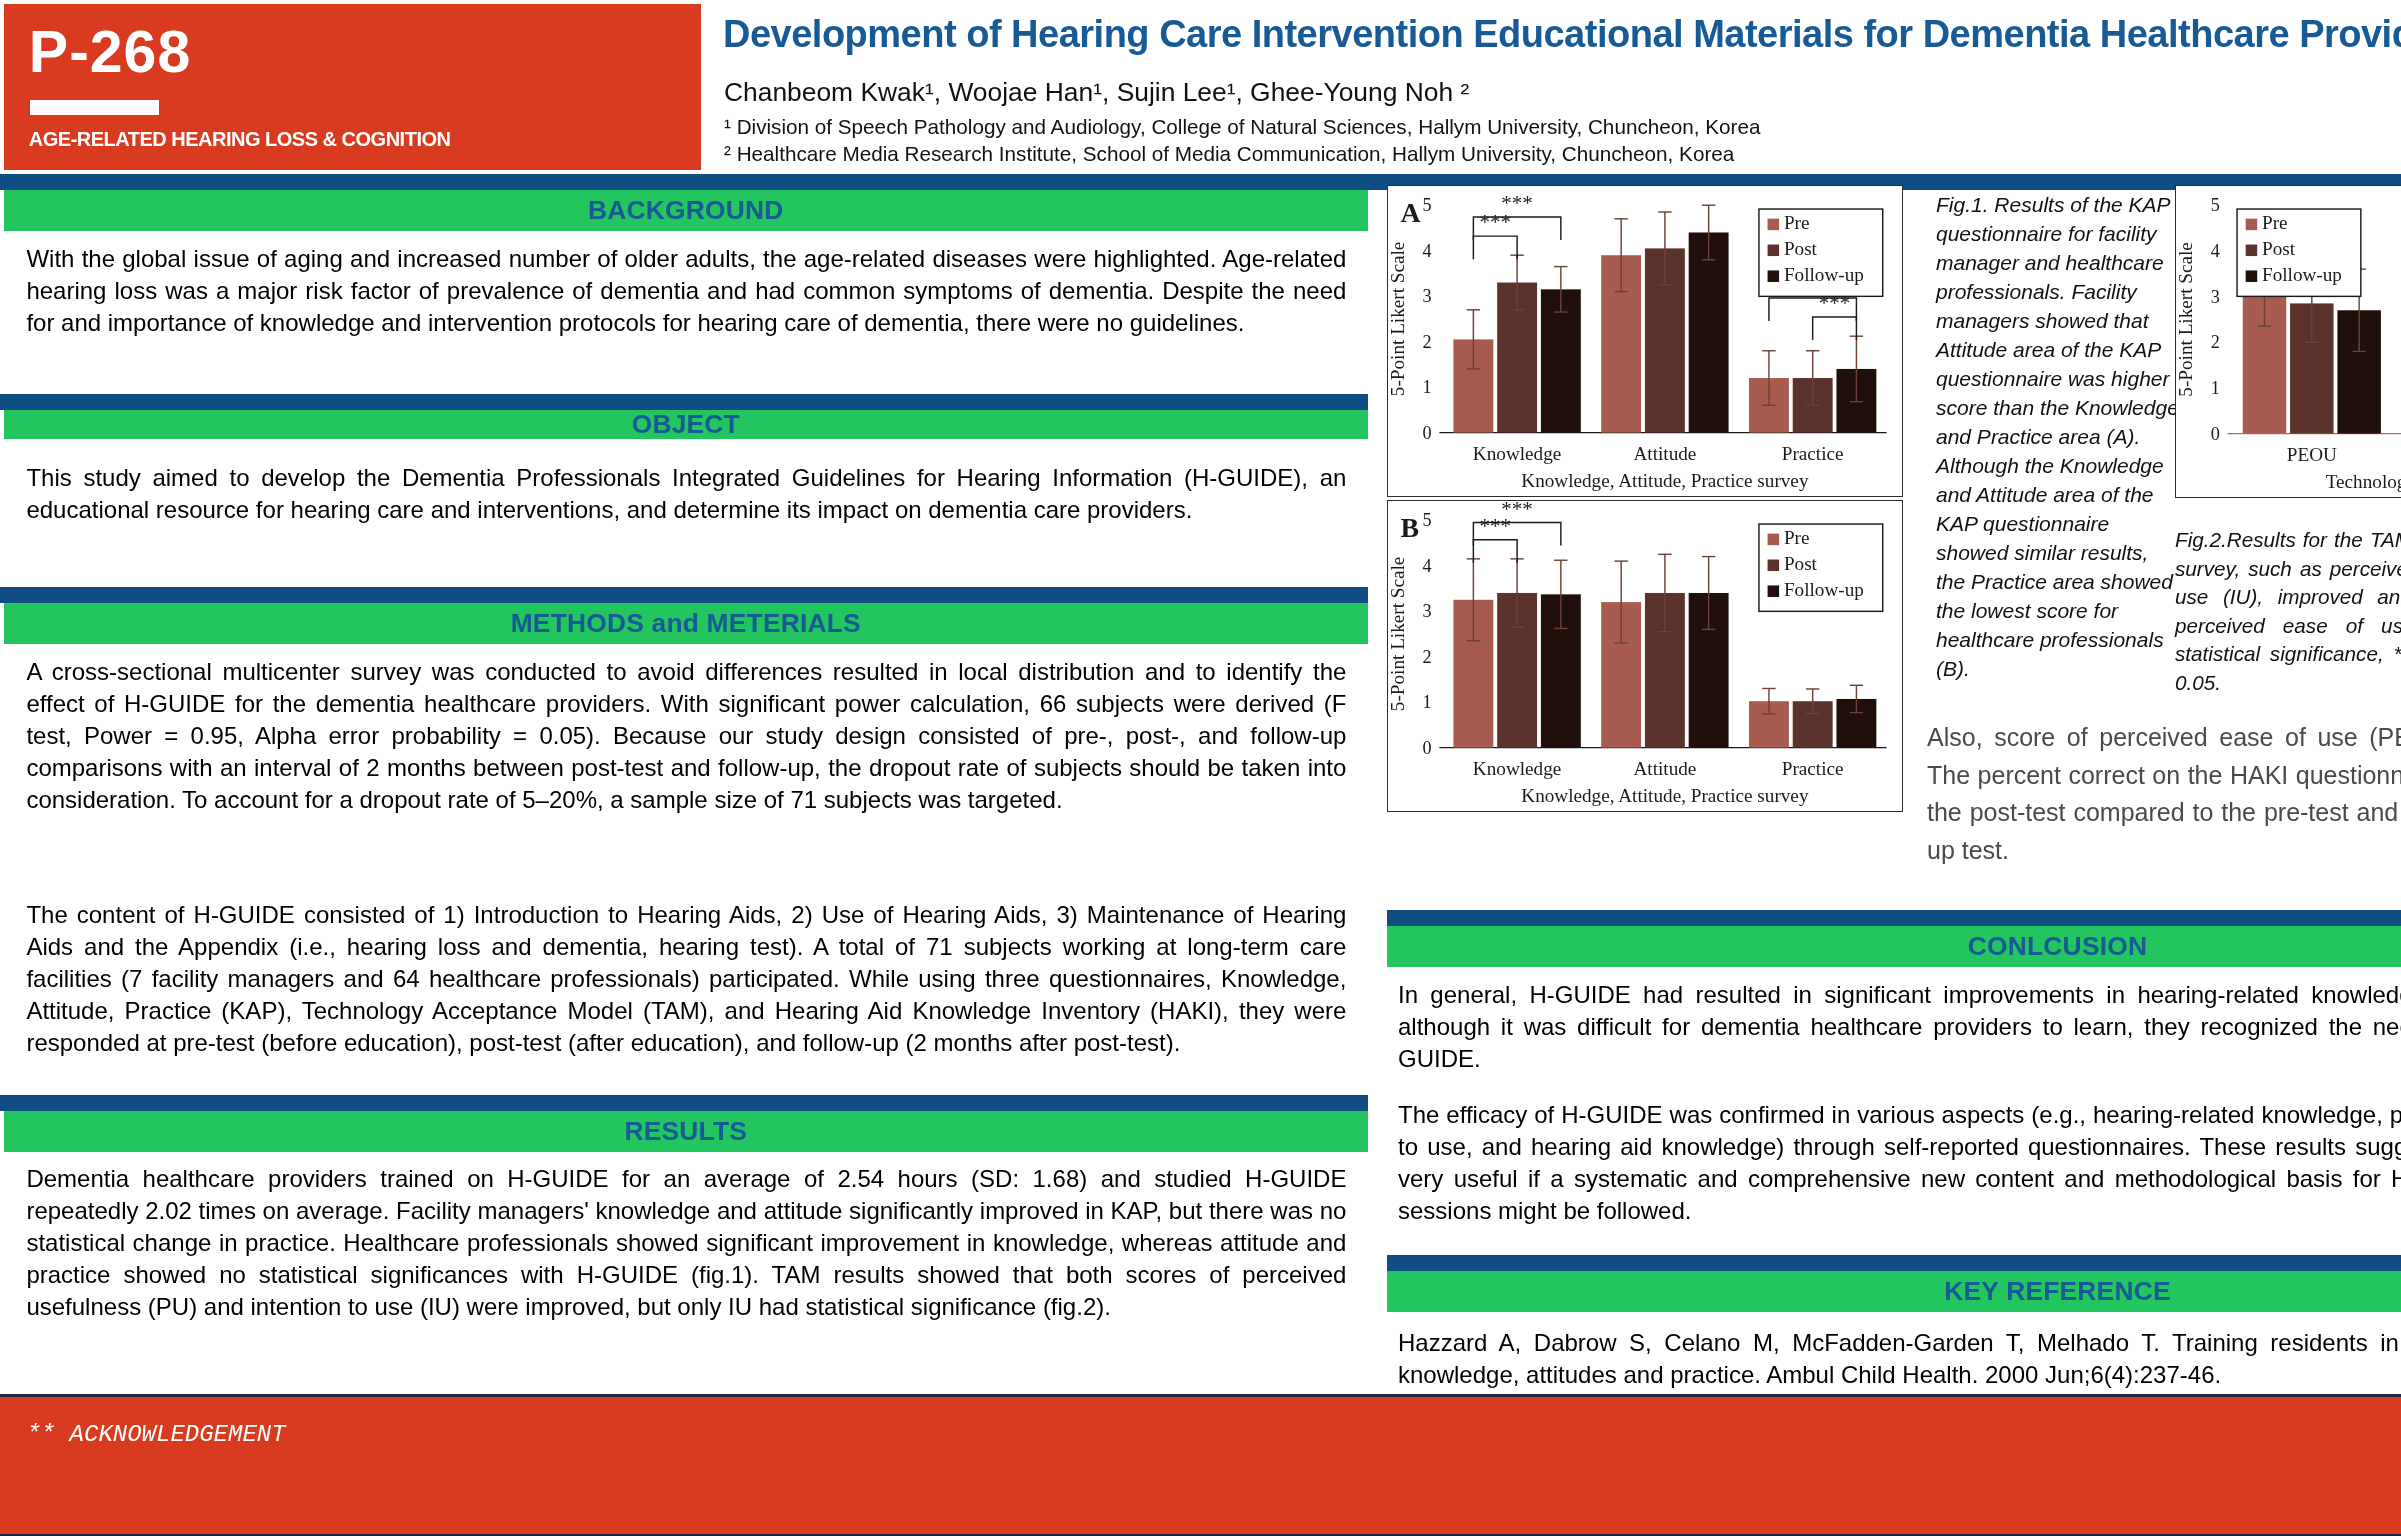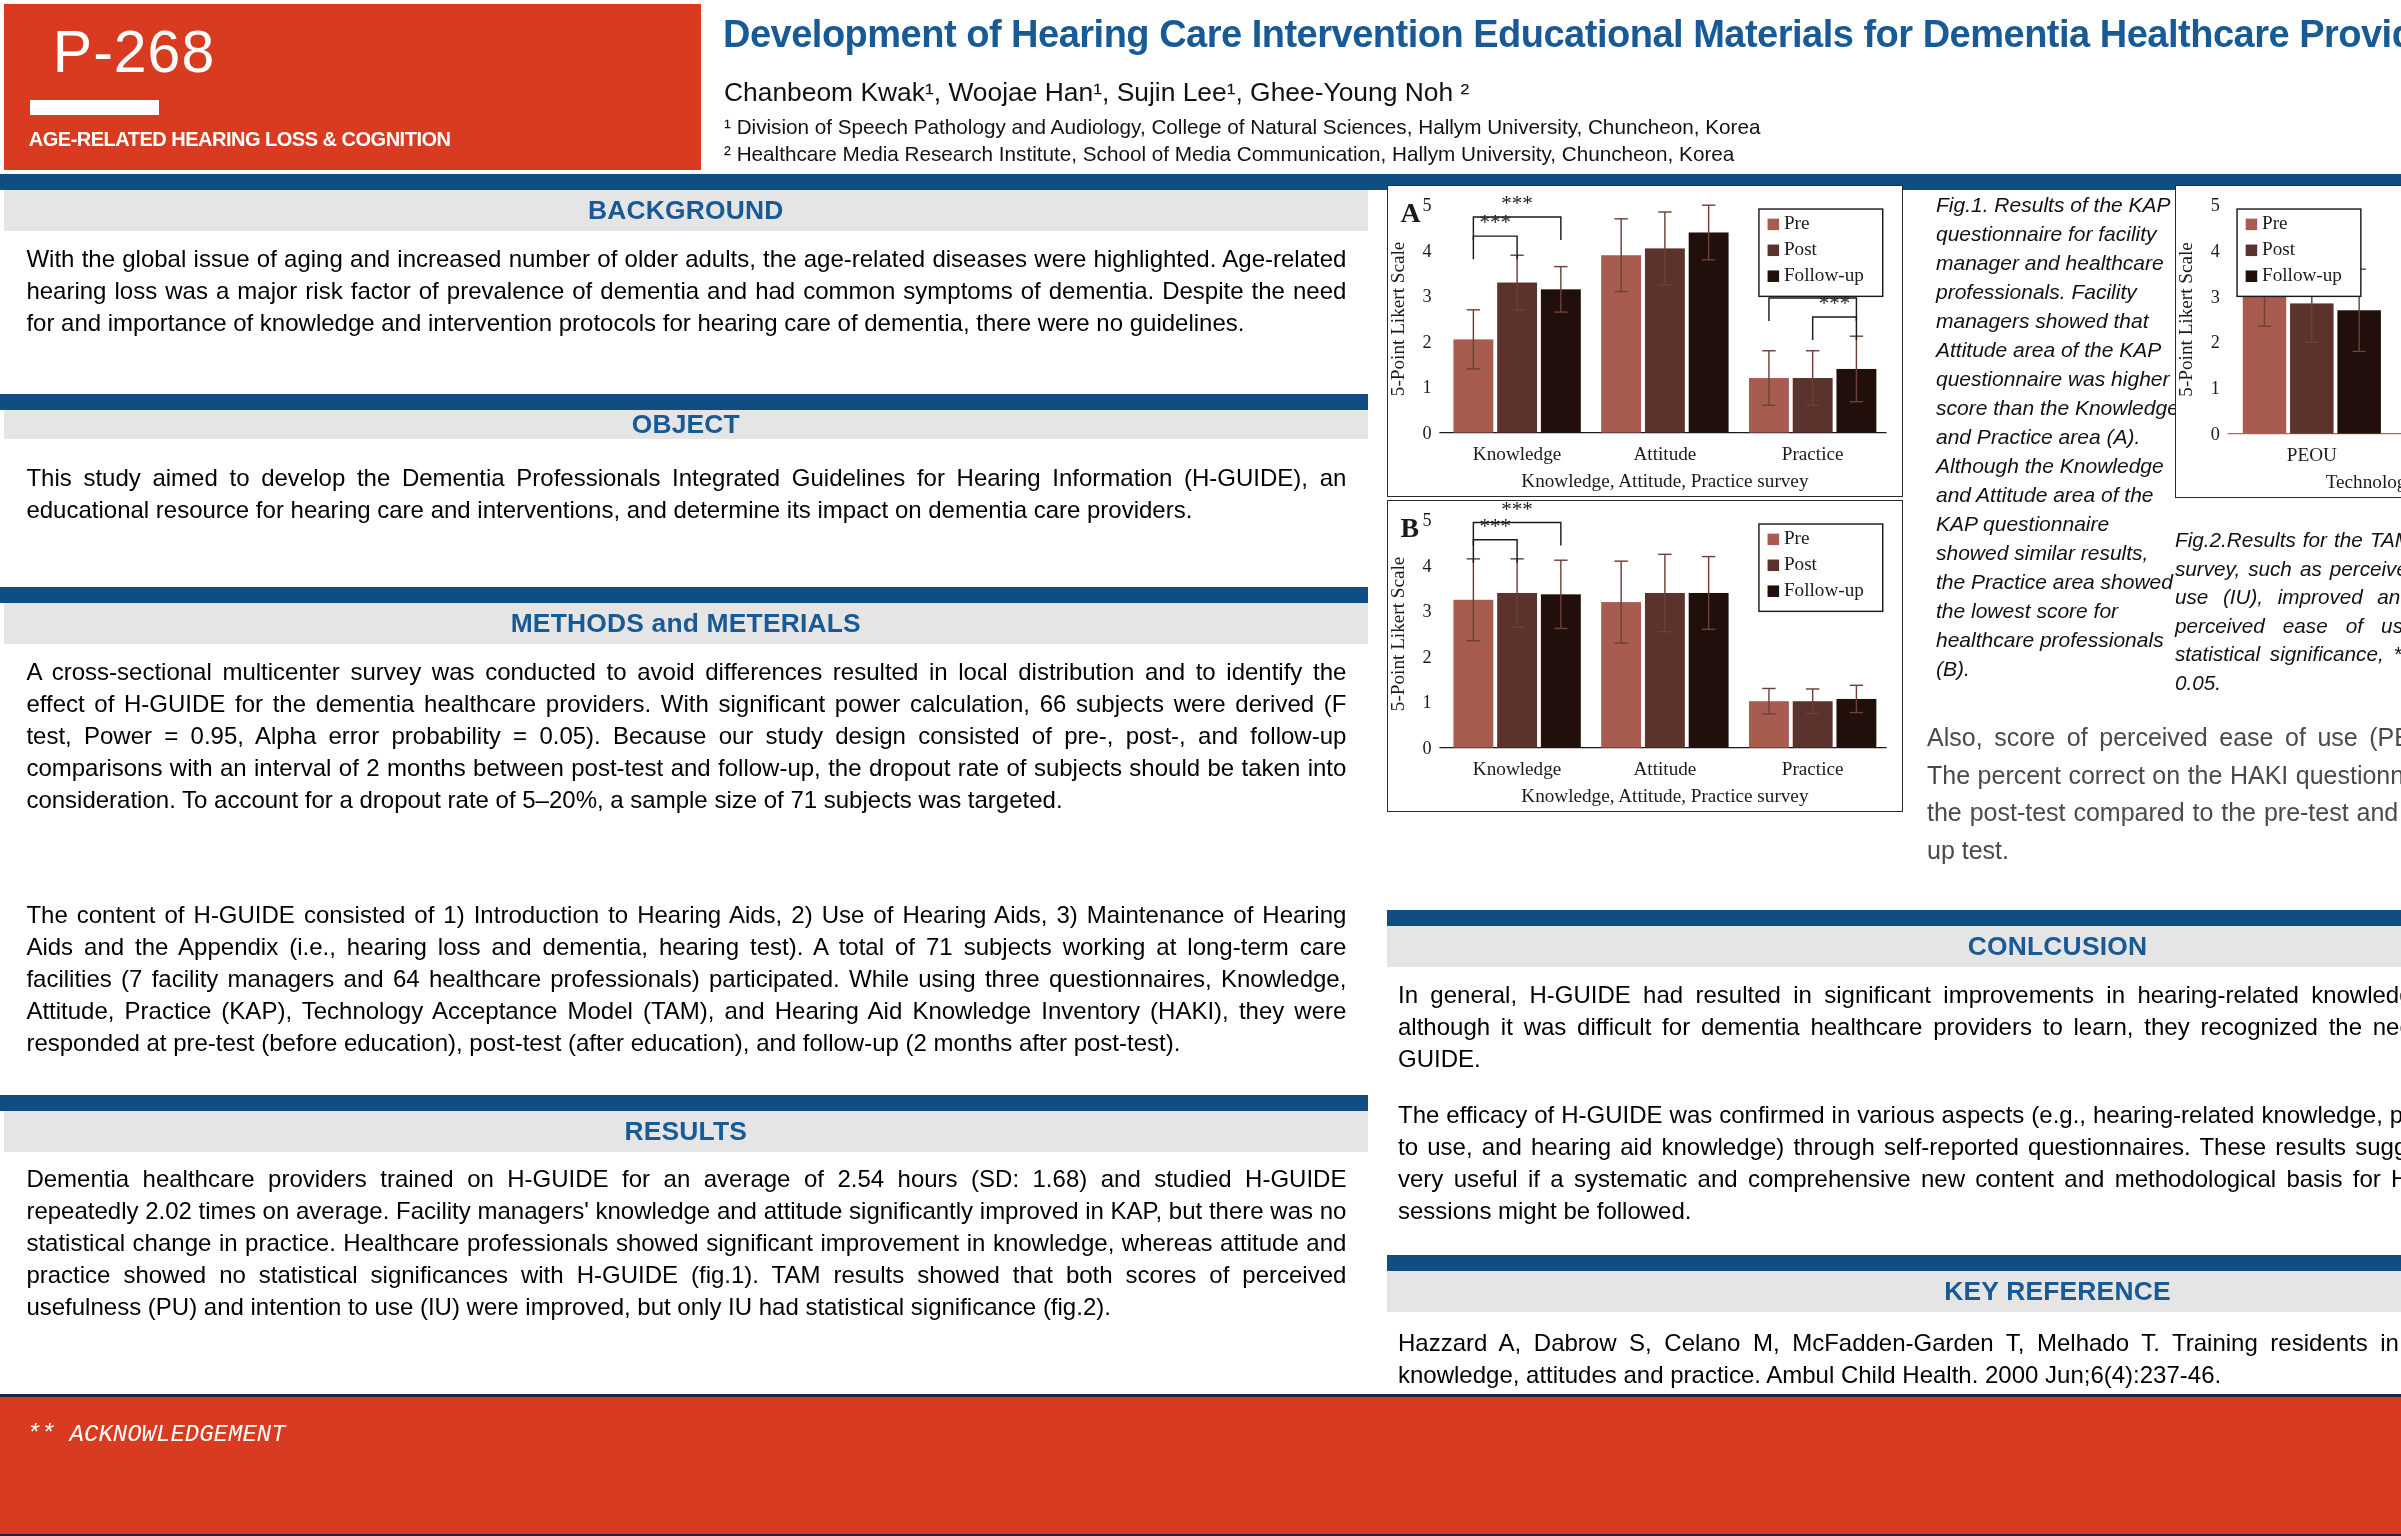--- a/index.html
+++ b/index.html
@@ -3,30 +3,30 @@
 <meta charset="utf-8">
 <title>P-268</title>
 <style>
   * { margin:0; padding:0; box-sizing:border-box; }
   html,body { width:2732px; height:1537px; background:#ffffff; font-family:"Liberation Sans", sans-serif; overflow:hidden; }
   .abs { position:absolute; }
   #poster { position:relative; width:2732px; height:1537px; background:#fff; }
 
   
   #id-box { left:3.8px; top:3.8px; width:697px; height:166px; background:#d93b20; color:#fff; }
-  #poster-id { left:25px; top:14.4px; font-size:59px; font-weight:normal; letter-spacing:1px;margin-left:24px; }
+  #poster-id { left:25px; top:14.4px; font-size:59px; font-weight:bold; letter-spacing:1px; }
   #id-underline { left:26.4px; top:96px; width:129px; height:15.4px; background:#fff; }
   #track-label { left:25px; top:124px; font-size:20px; font-weight:bold; letter-spacing:-0.5px; white-space:nowrap; }
   #title-block { left:723px; top:0; width:1864px; height:173px; }
   #poster-title { left:0; top:12.5px; width:1864px; font-size:38px; font-weight:bold; color:#175a96; letter-spacing:-0.5px; white-space:nowrap; }
   #authors { left:1px; top:77px; font-size:26.4px; color:#111; }
   .affil { left:1px; font-size:20.7px; color:#111; }
 
   .band { background:#0f4d82; }
-  .sec-head { background:#e5e5e5; }
+  .sec-head { background:#22c55e; }
   .sec-head span { font-size:26.4px; font-weight:bold; color:#175a96; letter-spacing:0.2px; }
   .sec-head { display:flex; align-items:center; justify-content:center; }
   .body-text { font-size:24px; line-height:1.33; color:#000000; text-align:justify; }
 
   
   .figbox { border:1.4px solid #2b2b2b; background:#fff; }
   .caption { font-style:italic; color:#111; }
   #fig1-caption { font-size:21px; line-height:1.38; text-align:left;margin-left:16px; }
   #fig2-caption { font-size:20.7px; line-height:1.38; text-align:justify; }
   #also-par { font-size:25px; line-height:1.5; color:#4a4a4a; text-align:justify; }

